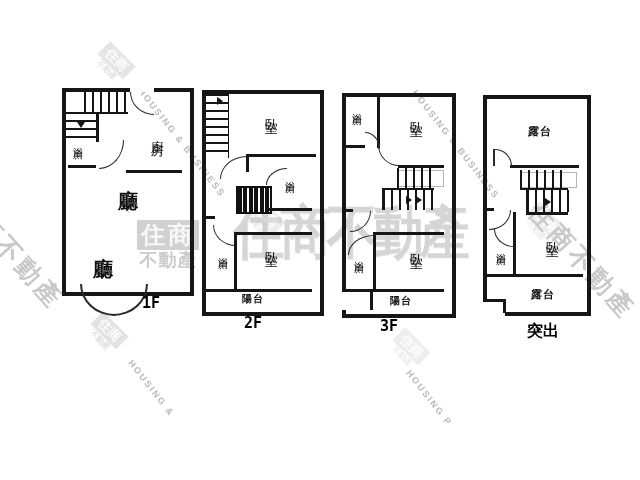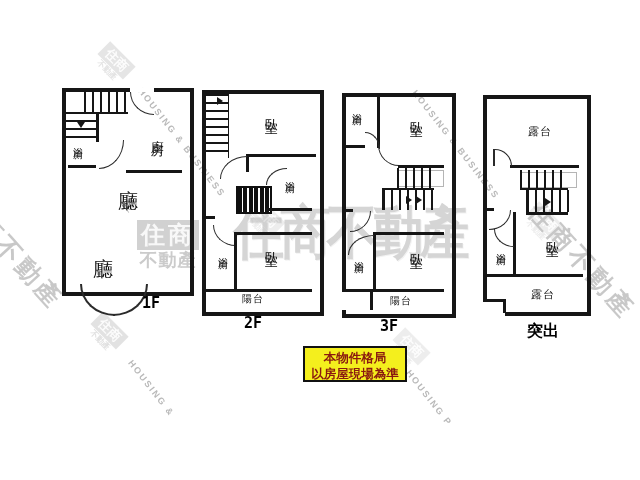--- a/index.html
+++ b/index.html
@@ -14,21 +14,21 @@
   .arc-bl{border-bottom:1.6px solid #2a2a2a;border-left:1.6px solid #2a2a2a;border-bottom-left-radius:100% 100%;}
   .arc-br{border-bottom:1.6px solid #2a2a2a;border-right:1.6px solid #2a2a2a;border-bottom-right-radius:100% 100%;}
   .tr-v{position:absolute;background:repeating-linear-gradient(90deg,#161616 0,#161616 1.6px,transparent 1.6px,transparent 8px);}
   .tr-h{position:absolute;background:repeating-linear-gradient(180deg,#161616 0,#161616 1.6px,transparent 1.6px,transparent 8px);}
   .tr-dark{position:absolute;background:repeating-linear-gradient(90deg,#101010 0,#101010 4px,#ffffff 4px,#ffffff 5.5px);border:2px solid #101010;}
   .stringer{position:absolute;border:1px solid #b5b5b5;}
   .tri-r{position:absolute;width:0;height:0;border:4px solid transparent;border-left:6px solid #161616;}
   .tri-d{position:absolute;width:0;height:0;border:4px solid transparent;border-top:6px solid #161616;}
   .vl{position:absolute;writing-mode:vertical-rl;text-orientation:upright;
       font-family:"DejaVu Serif",serif;color:#101010;line-height:1.05;letter-spacing:2px;}
-  .hl{position:absolute;font-family:"DejaVu Serif",serif;color:#101010;letter-spacing:1px;white-space:nowrap;}
+  .hl{position:absolute;font-family:"DejaVu Serif",serif;color:#101010;letter-spacing:1px;white-space:nowrap;font-weight:bold;}
   .ftag{position:absolute;font-family:"DejaVu Sans Mono",monospace;font-weight:bold;
         font-size:15px;color:#000;white-space:nowrap;}
   .ftag-cjk{font-family:"DejaVu Serif",serif;font-size:16px;}
   
   .wm{z-index:0;}
   .wm-big{position:absolute;left:234px;top:194px;font-weight:bold;font-size:58px;
           color:#cbcbcb;letter-spacing:-4px;transform:scaleX(.86);transform-origin:left top;
           opacity:.8;white-space:nowrap;text-shadow:1px 1px 0 #efefef;}
   .wm-cbox{position:absolute;left:137px;top:220px;opacity:.85;text-align:center;}
   .wm-cbox .t{width:62px;height:30px;background:#c9c9c9;color:#f7f7f7;font-weight:bold;
@@ -182,18 +182,14 @@
     <div class="vl" style="left:8px;top:146px;font-size:10px;">浴廁</div>
     <div class="vl" style="left:58px;top:132px;font-size:13px;">臥室</div>
     <div class="w" style="left:-4px;top:175px;width:100px;height:3px;"></div>
     <div class="hl" style="left:44px;top:188px;font-size:11px;">露台</div>
     <div class="erase" style="left:-4px;top:203px;width:22px;height:14px;"></div>
     <div class="w" style="left:-4px;top:200px;width:23px;height:3px;"></div>
     <div class="w" style="left:16px;top:200px;width:3px;height:14px;"></div>
     <div class="ftag ftag-cjk" style="left:40px;top:222px;">突出</div>
   </div>
 
-  <div class="notice">
-    <div>本物件格局</div>
-    <div>以房屋現場為準</div>
-  </div>
 
 </div>
 
 </body></html>

